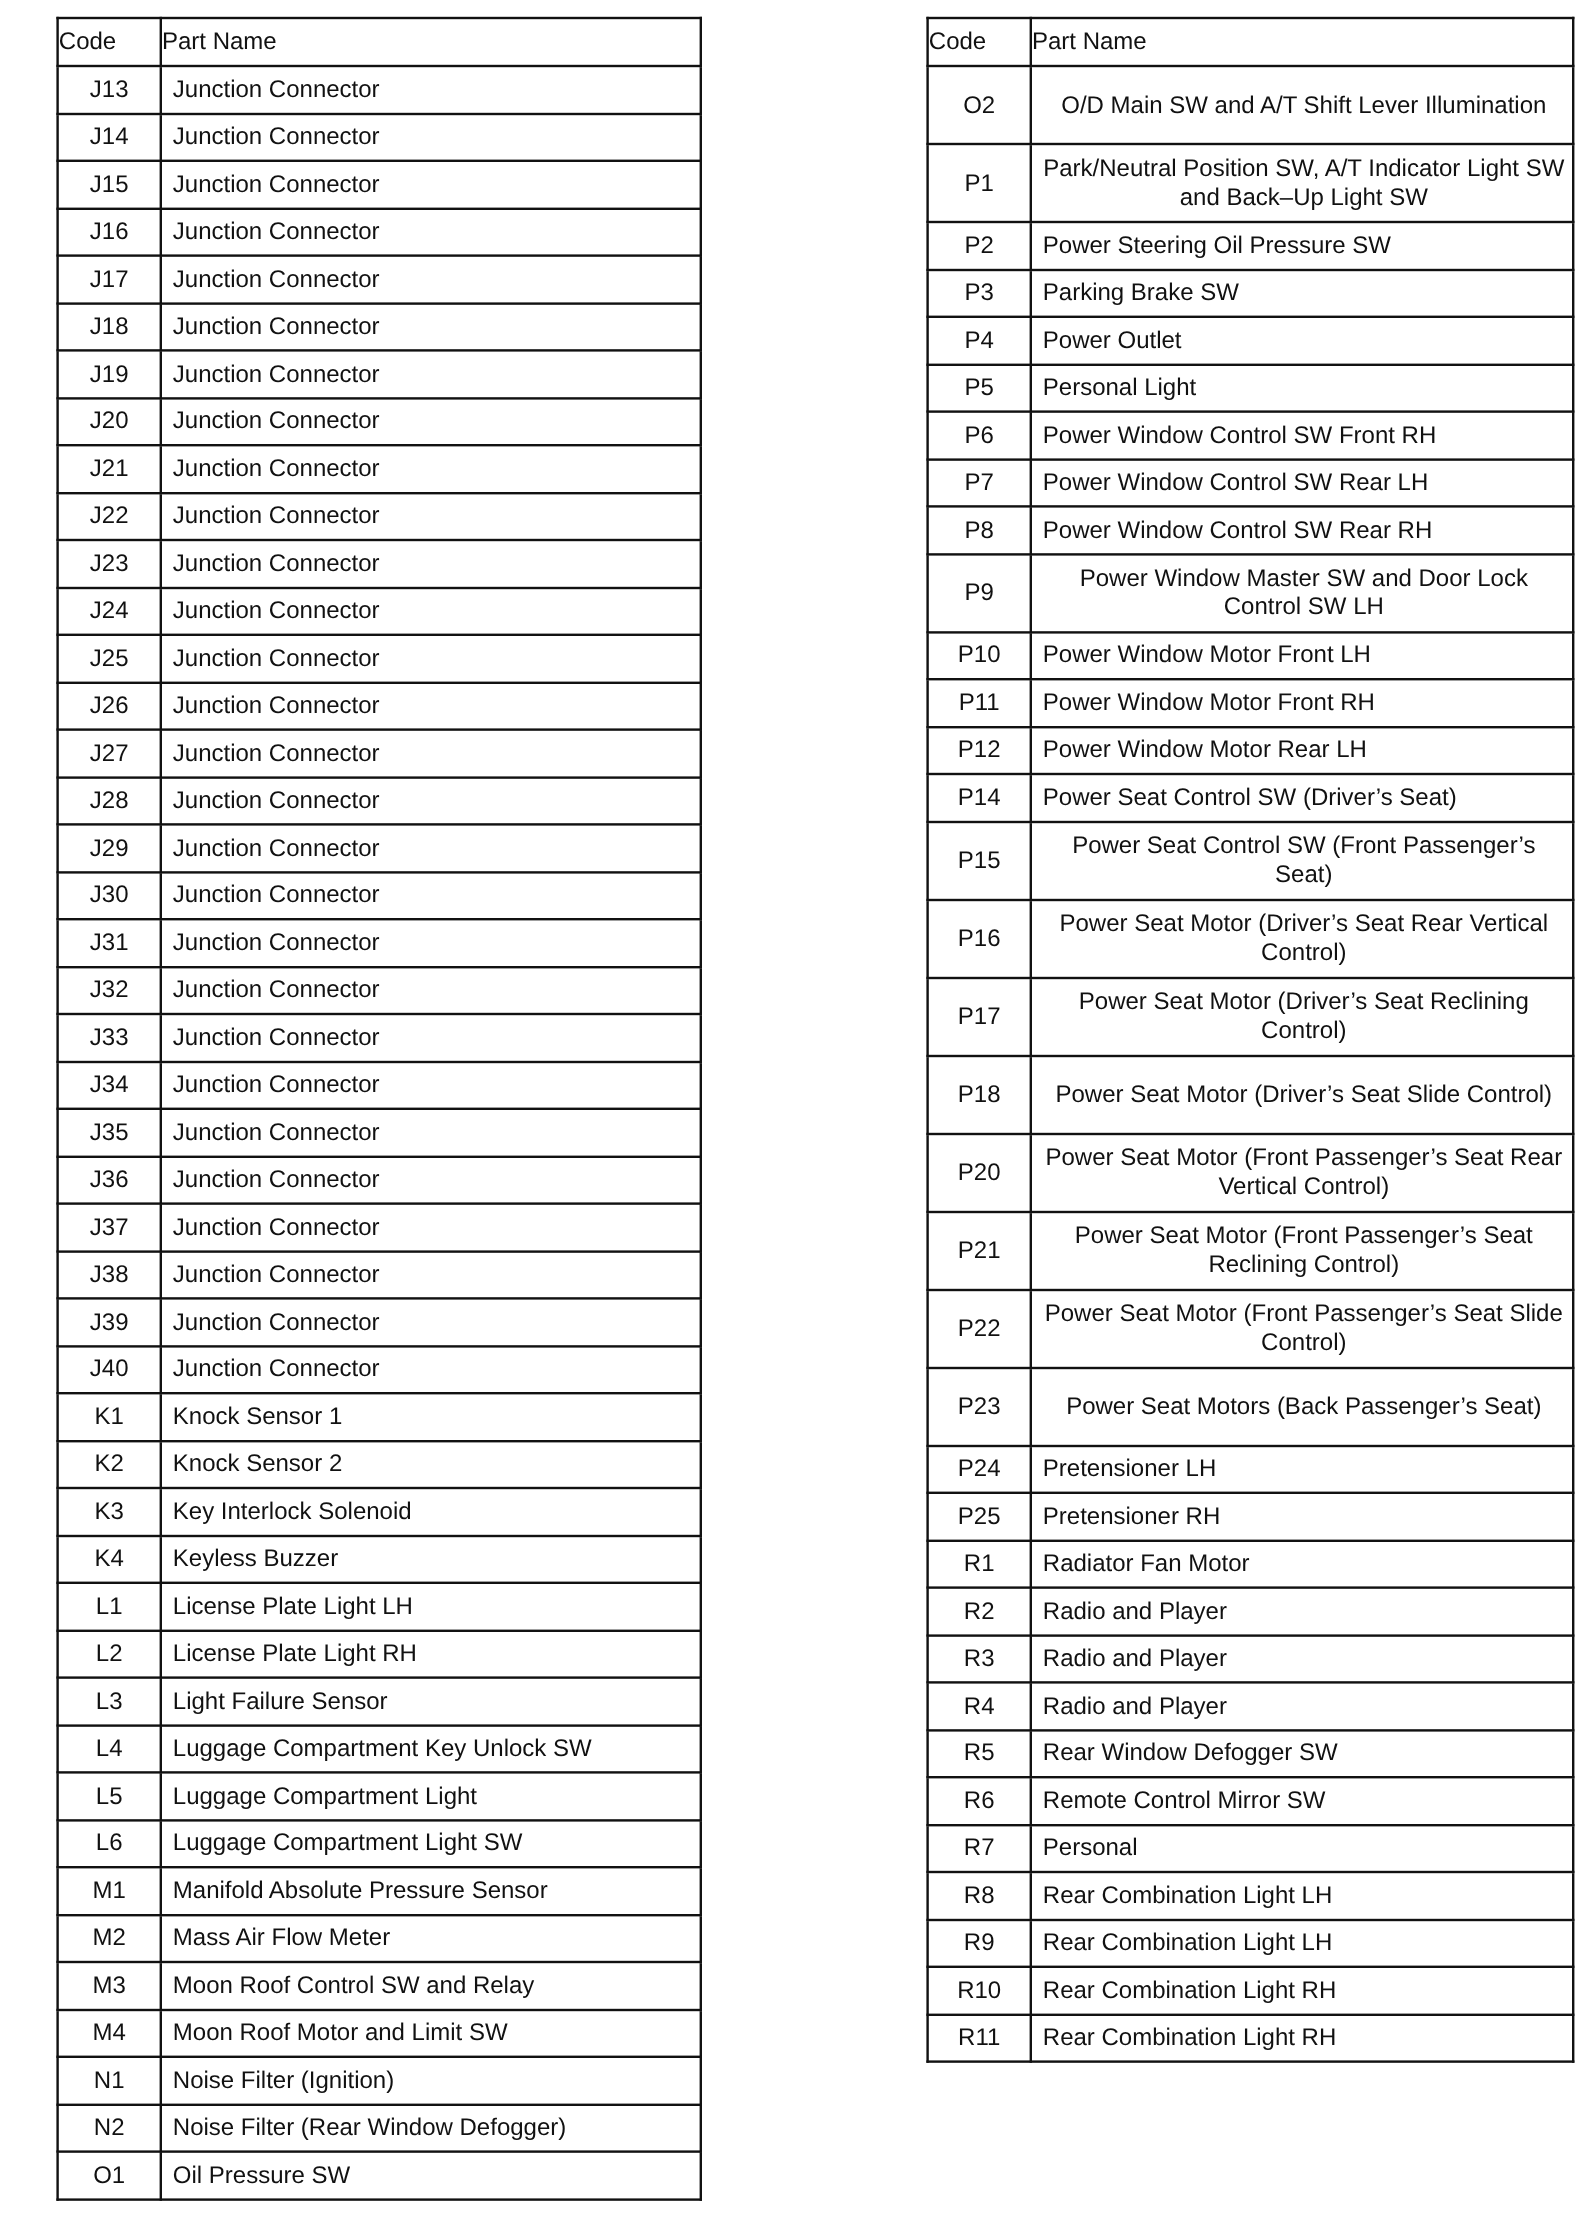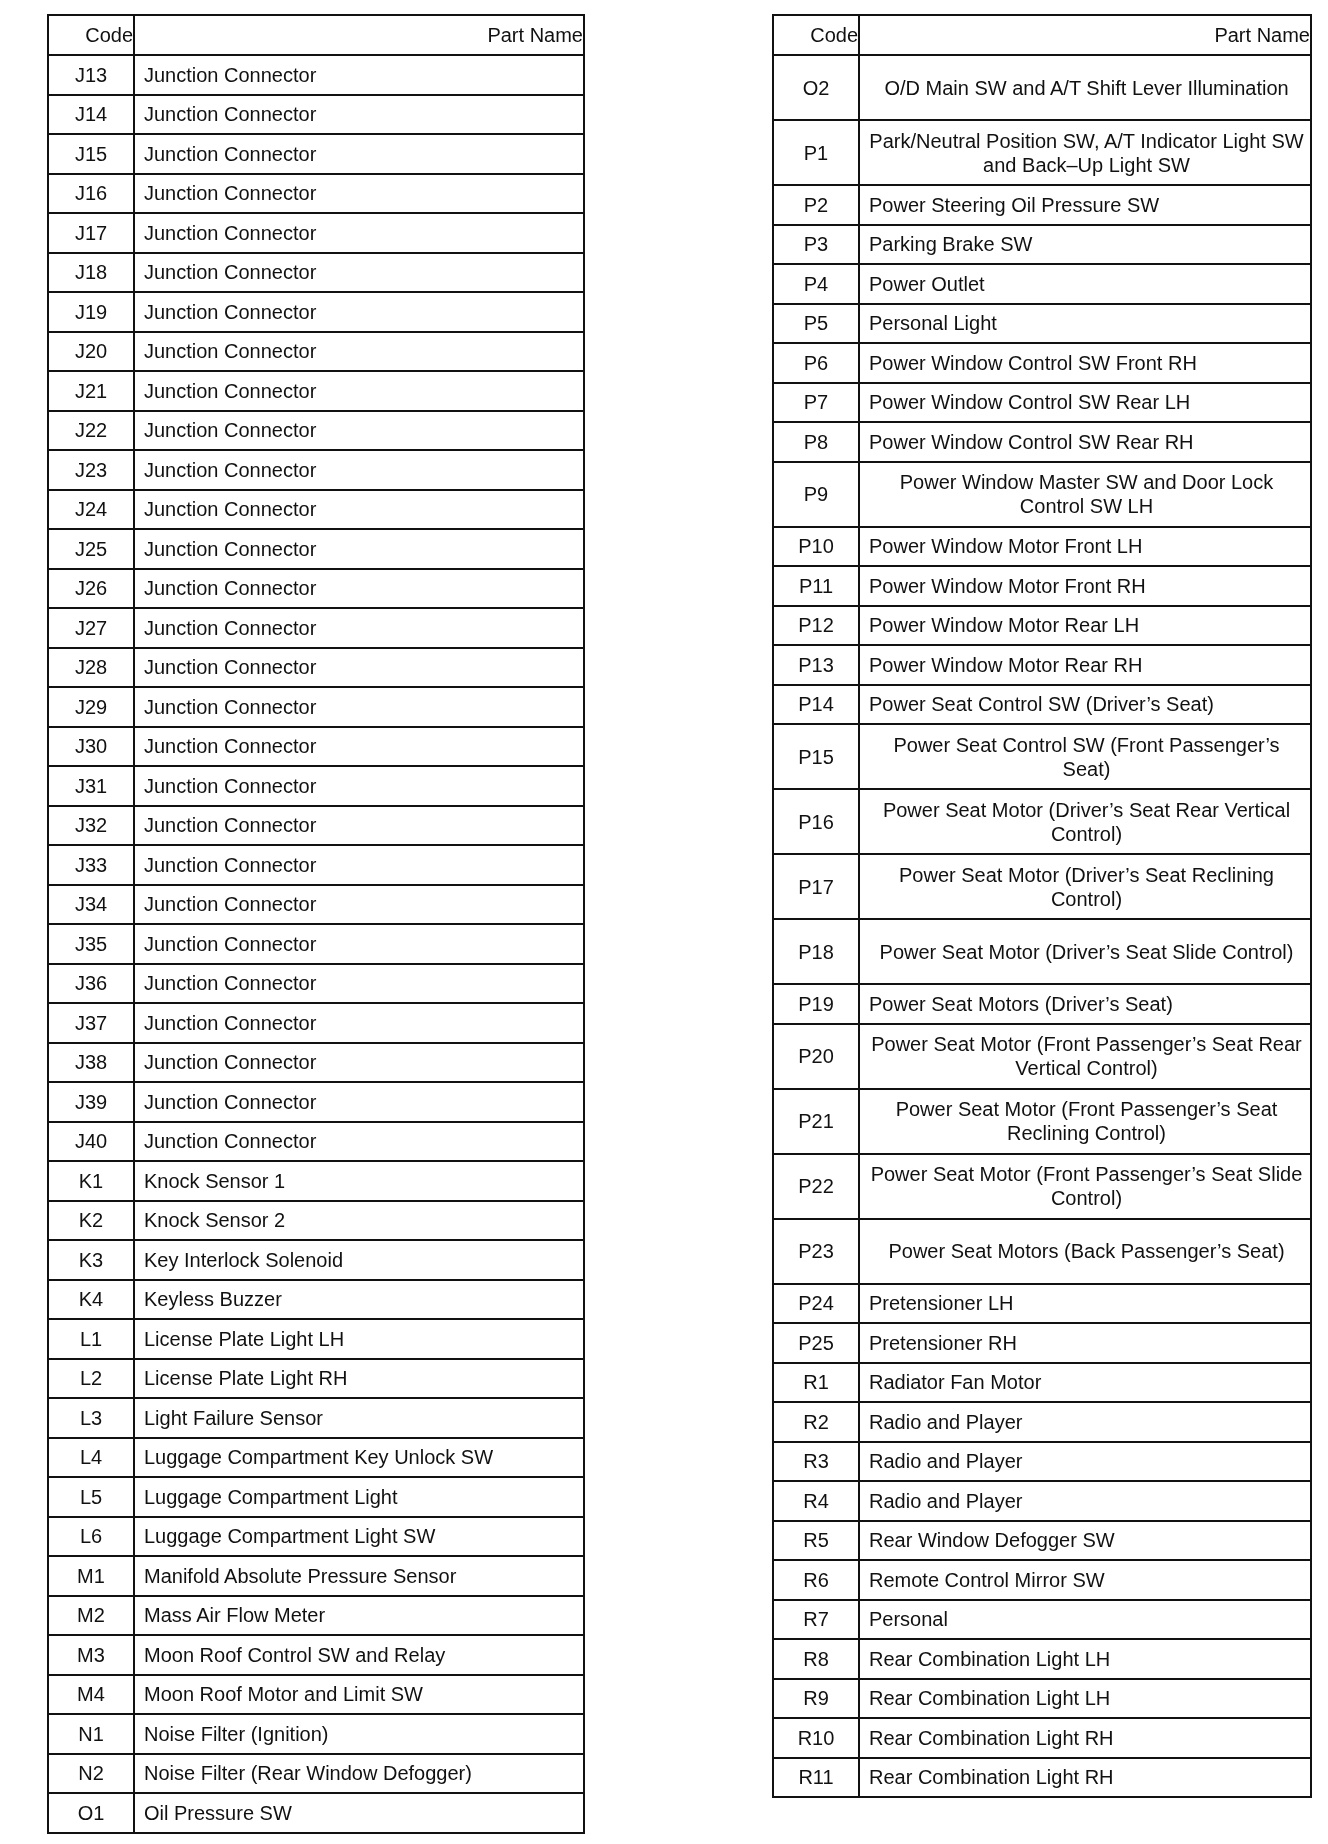--- a/index.html
+++ b/index.html
@@ -23,21 +23,21 @@
     }
     .parts-table th, .parts-table td {
       border: 2px solid #111;
       padding: 0;
       font-weight: normal;
       font-size: 20px;
       line-height: 24px;
     }
     .parts-table th {
       height: 38px;
-      text-align: right;
+      text-align: left;
       margin-top: 44px;
     }
     .parts-table td.code {
       text-align: center;
       vertical-align: middle;
     }
     .parts-table td.name {
       text-align: left;
       vertical-align: middle;
       padding-left: 9px;
@@ -313,46 +313,38 @@
       </tr>
       <tr class="single">
         <td class="code">P11</td>
         <td class="name">Power Window Motor Front RH</td>
       </tr>
       <tr class="single">
         <td class="code">P12</td>
         <td class="name">Power Window Motor Rear LH</td>
       </tr>
       <tr class="single">
-        <td class="code">P13</td>
-        <td class="name">Power Window Motor Rear RH</td>
-      </tr>
-      <tr class="single">
         <td class="code">P14</td>
         <td class="name">Power Seat Control SW (Driver’s Seat)</td>
       </tr>
       <tr class="double">
         <td class="code">P15</td>
         <td class="name">Power Seat Control SW (Front Passenger’s Seat)</td>
       </tr>
       <tr class="double">
         <td class="code">P16</td>
         <td class="name">Power Seat Motor (Driver’s Seat Rear Vertical Control)</td>
       </tr>
       <tr class="double">
         <td class="code">P17</td>
         <td class="name">Power Seat Motor (Driver’s Seat Reclining Control)</td>
       </tr>
       <tr class="double">
         <td class="code">P18</td>
         <td class="name">Power Seat Motor (Driver’s Seat Slide Control)</td>
-      </tr>
-      <tr class="single">
-        <td class="code">P19</td>
-        <td class="name">Power Seat Motors (Driver’s Seat)</td>
       </tr>
       <tr class="double">
         <td class="code">P20</td>
         <td class="name">Power Seat Motor (Front Passenger’s Seat Rear Vertical Control)</td>
       </tr>
       <tr class="double">
         <td class="code">P21</td>
         <td class="name">Power Seat Motor (Front Passenger’s Seat Reclining Control)</td>
       </tr>
       <tr class="double">

